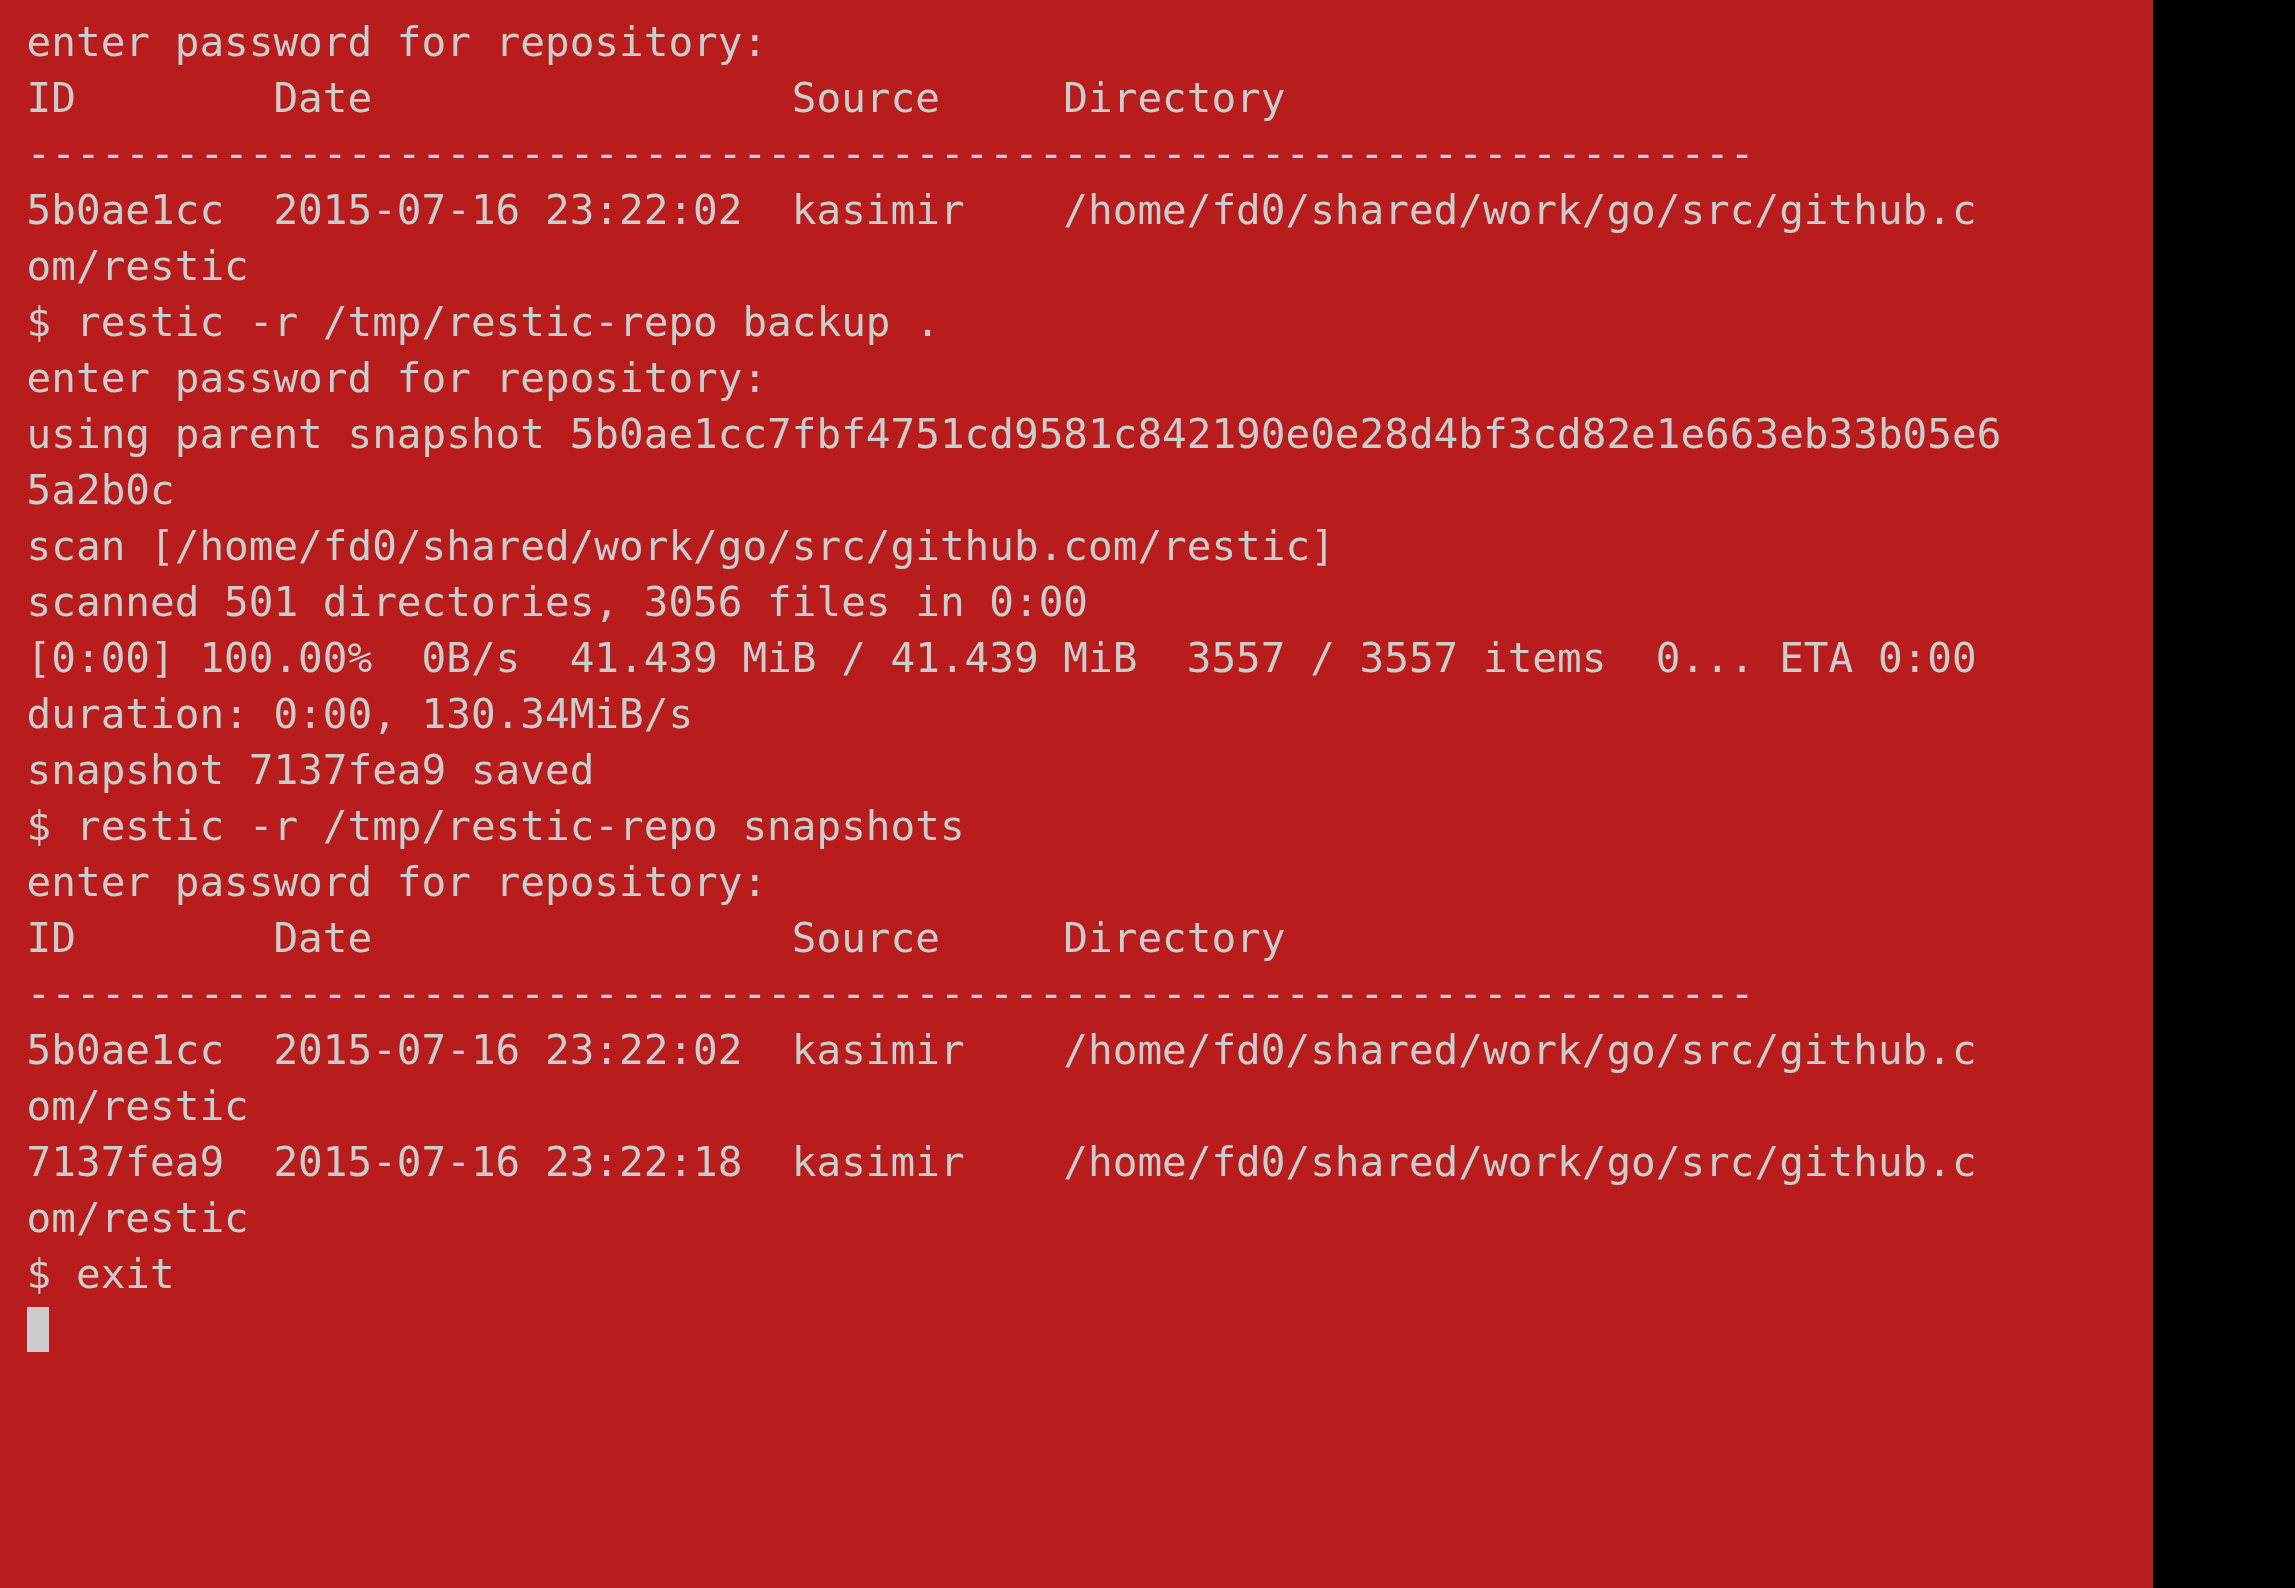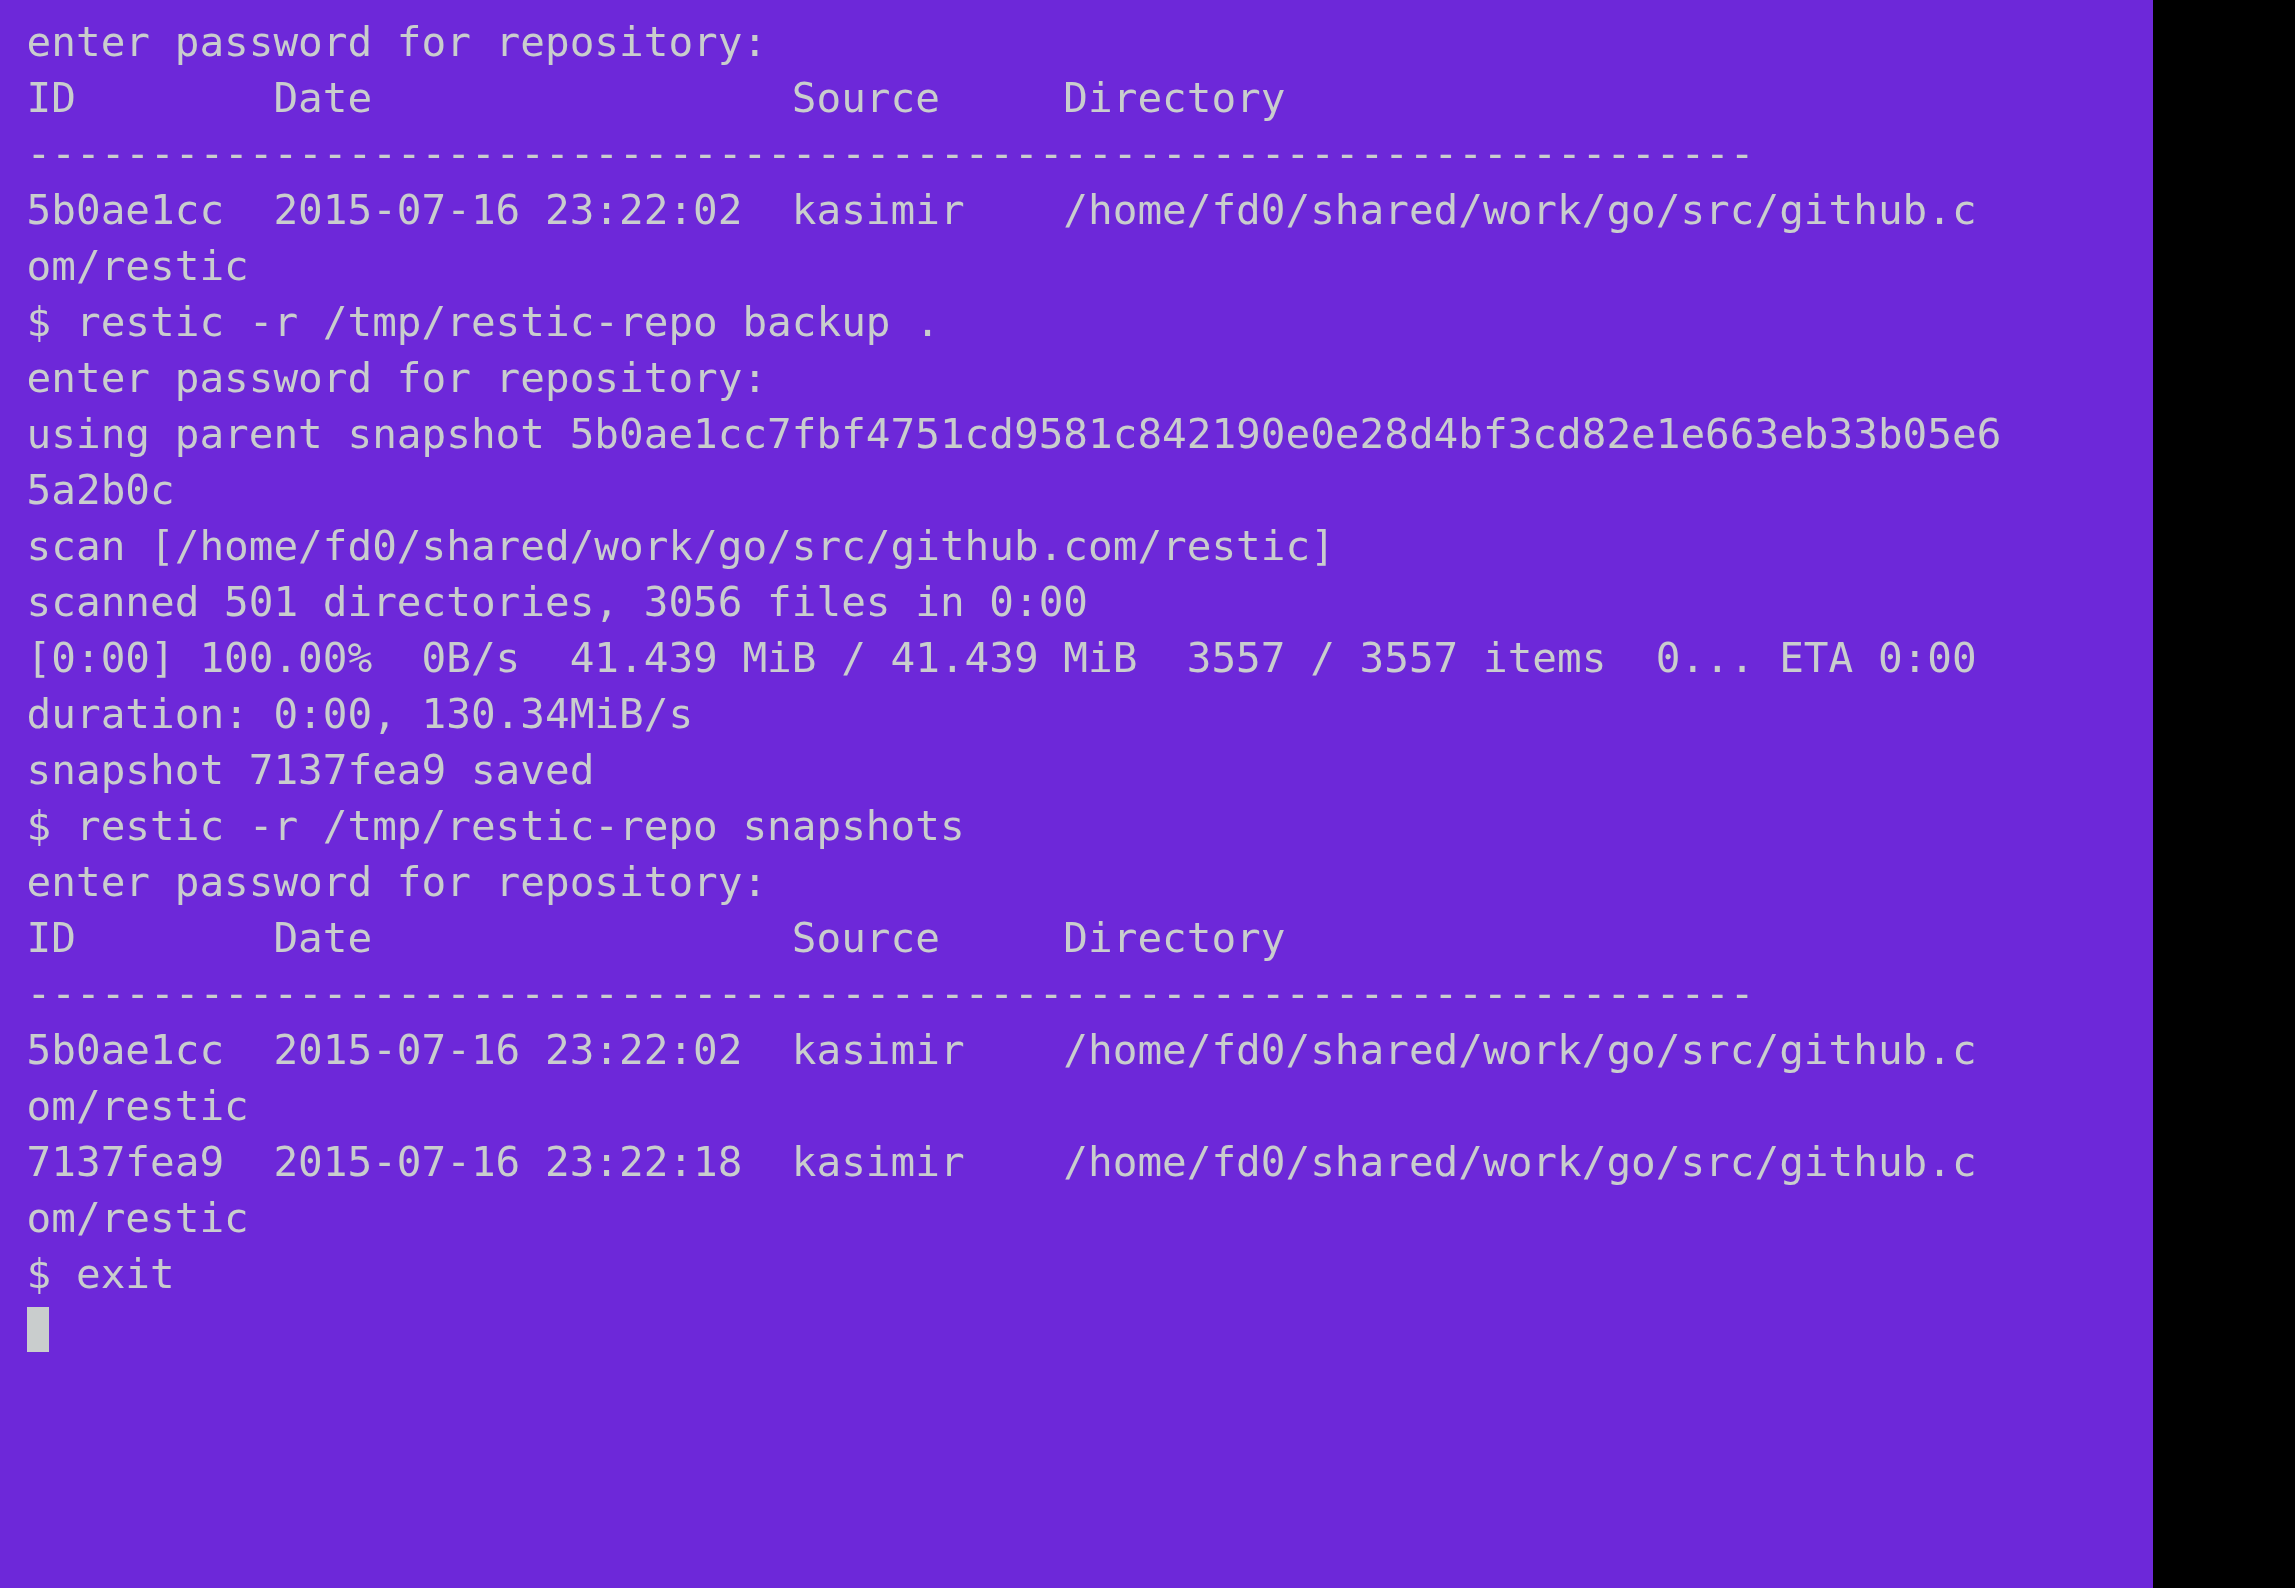--- a/index.html
+++ b/index.html
@@ -20,21 +20,21 @@
     width: 2295px;
     height: 1588px;
     background: #000000;
   }
   #terminal-screen {
     position: absolute;
     top: 0;
     left: 0;
     width: 2153px;
     height: 1588px;
-    background: #6d28d9;
+    background: #b91c1c;
     box-sizing: border-box;
     padding: 14px 0 0 26.6px;
   }
   #terminal-output {
     margin: 0;
     padding: 0;
     font-family: "DejaVu Sans Mono", "Liberation Mono", monospace;
     font-size: 41px;
     line-height: 56px;
     color: #c9cdcd;

